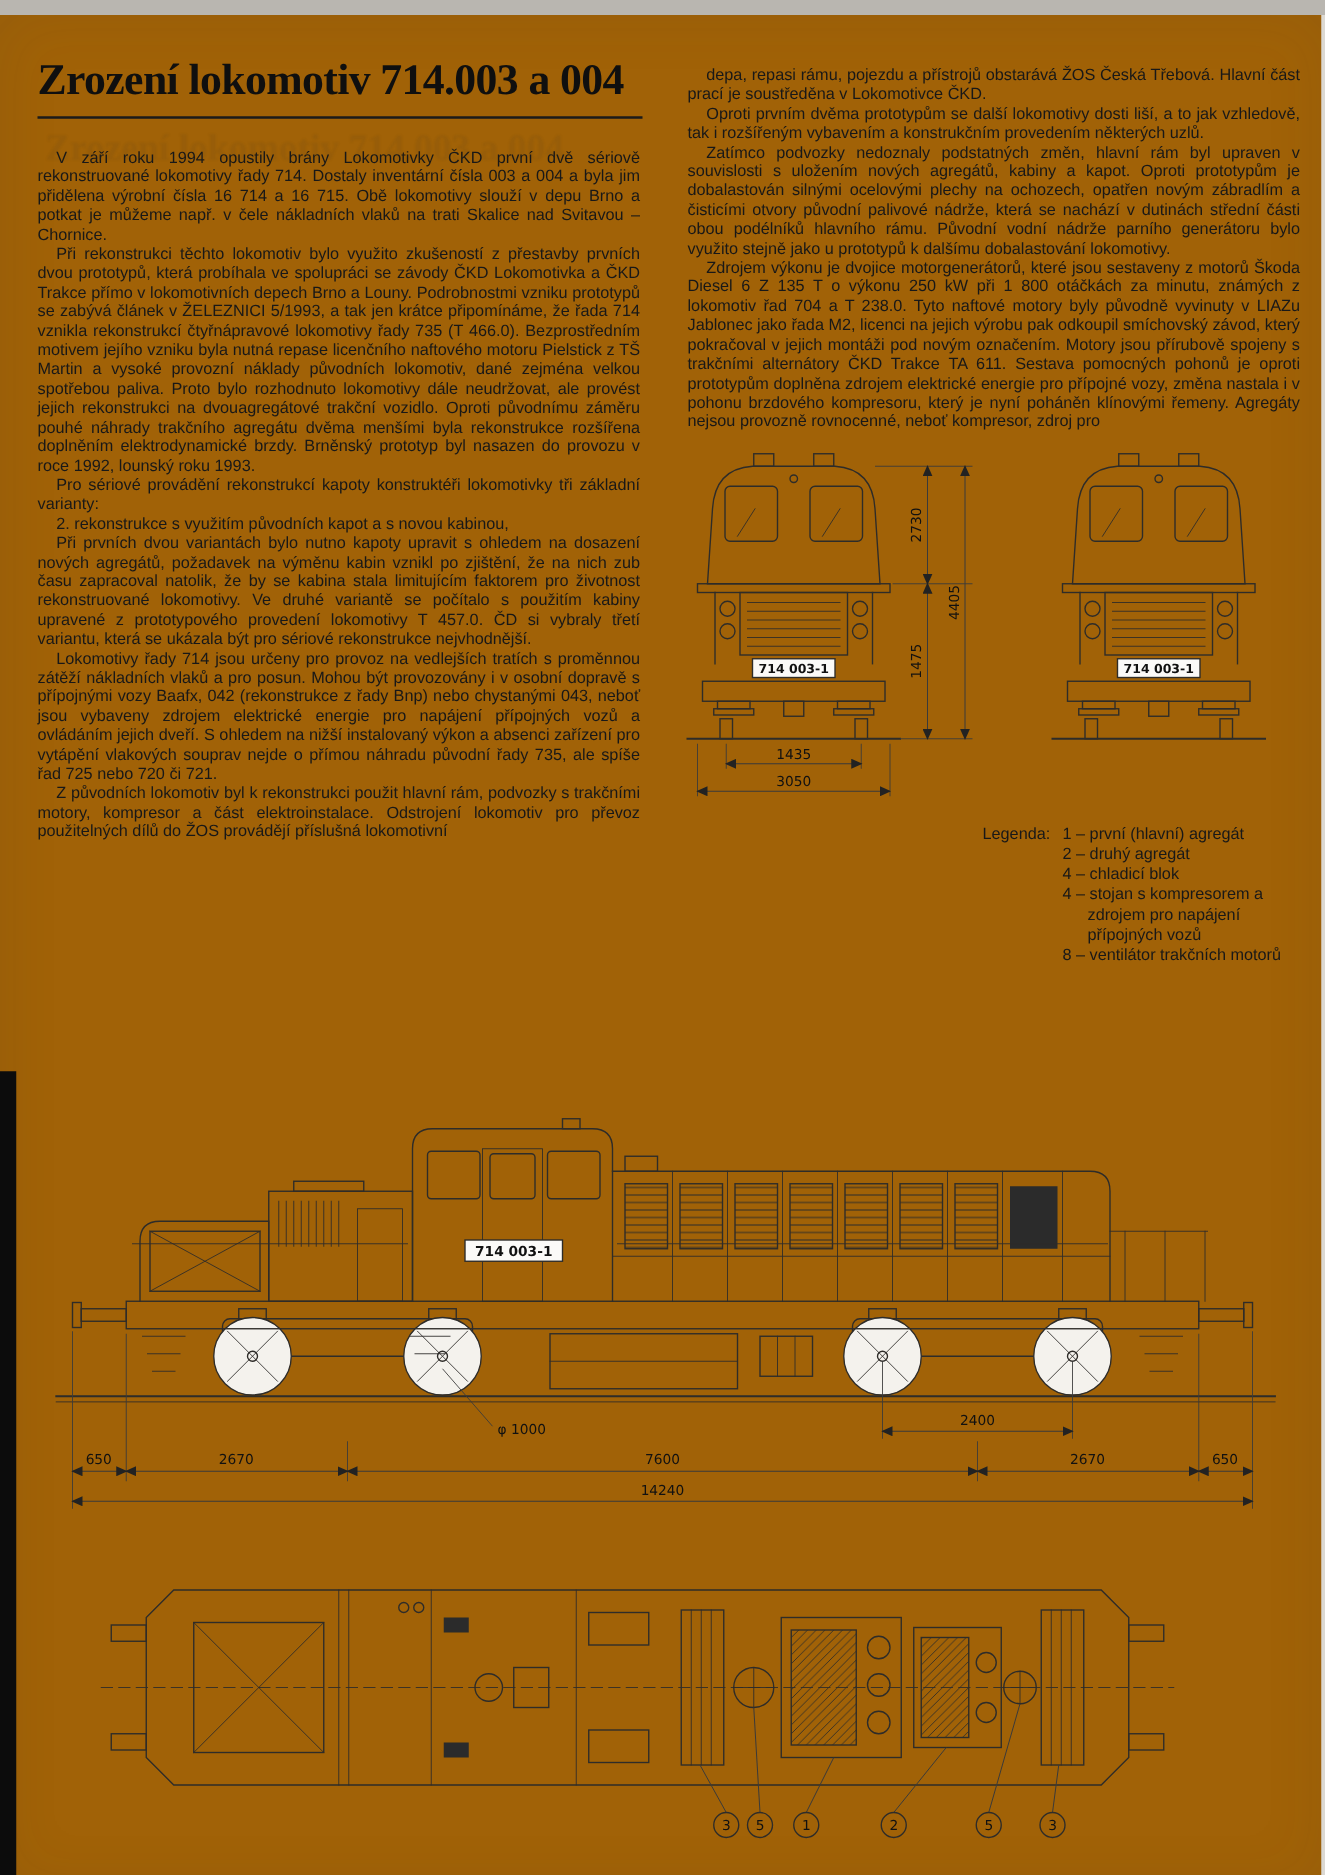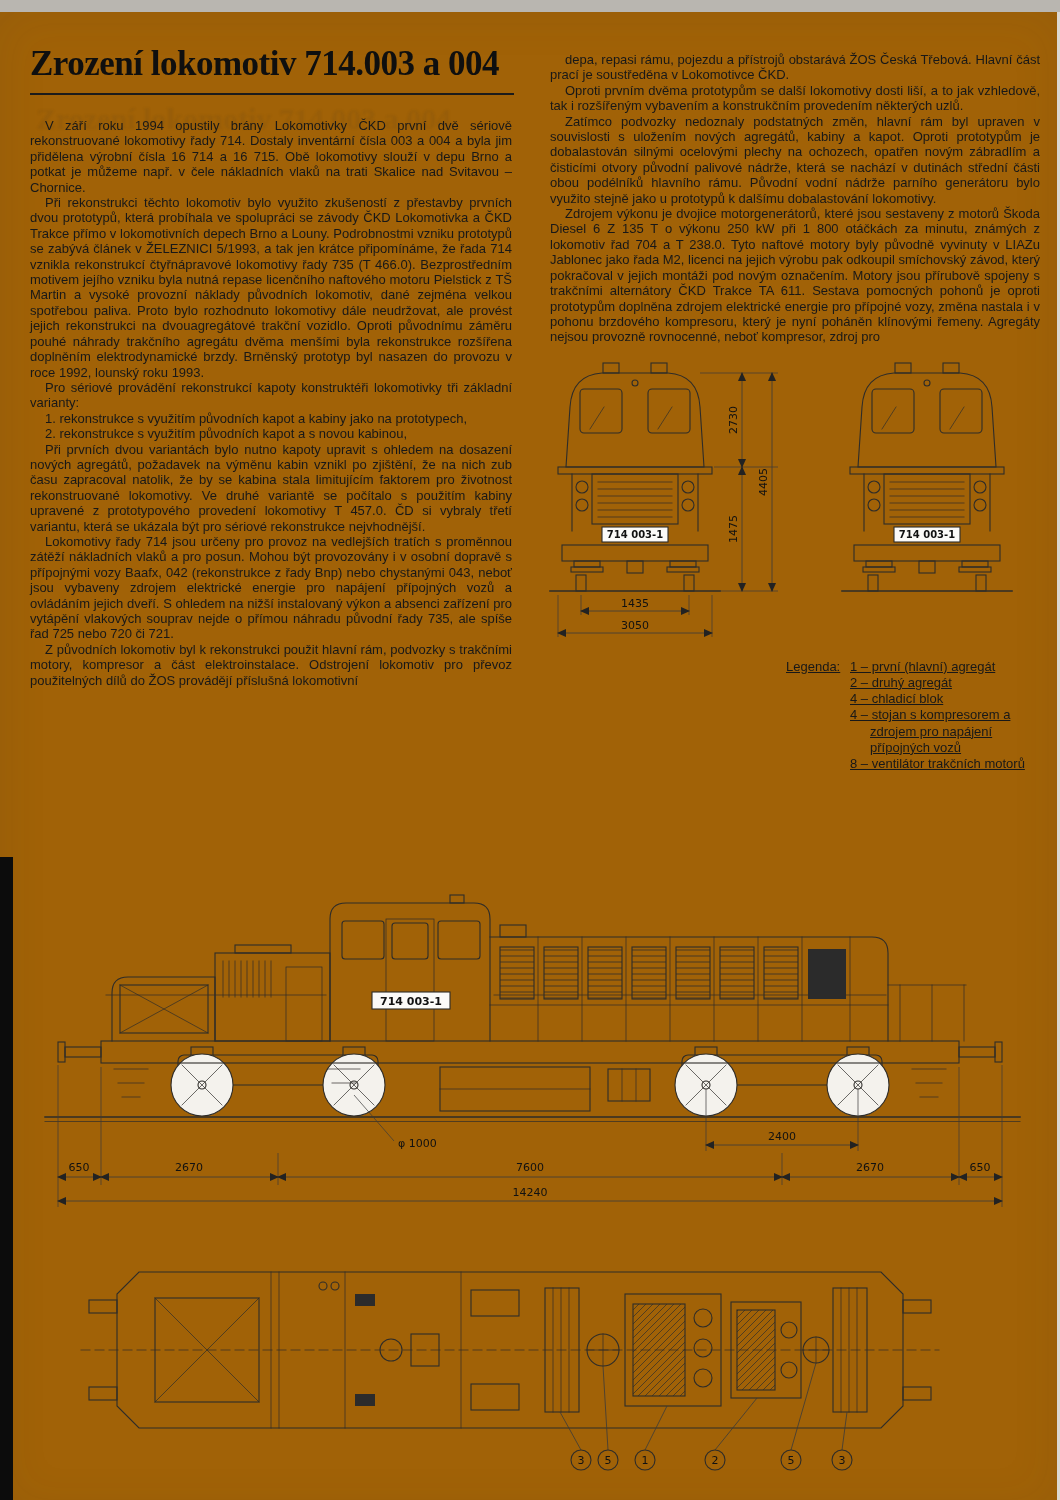--- a/index.html
+++ b/index.html
@@ -18,21 +18,21 @@
   .title-ghost {
     position:absolute; left:36px; top:90px; font-family:"Liberation Serif", serif;
     font-weight:bold; font-size:30px; color:rgba(40,40,40,0.08);
     filter:blur(1px); white-space:nowrap; pointer-events:none;
   }
   .col { position:absolute; font-size:13px; line-height:15.4px; text-align:justify; }
   .col p { margin:0; text-indent:15px; }
   .col-left  { left:30px;  top:106px; width:482px; }
   .col-right { left:550px; top:40px;  width:490px; }
   .figure-front { margin-top:8px; margin-left:-8px; display:block; }
-  .legend { display:flex; margin-left:236px; width:258px; font-size:13px; line-height:16.2px; margin-top:4px; text-align:left;text-decoration:underline; }
+  .legend { display:flex; margin-left:236px; width:258px; font-size:13px; line-height:16.2px; margin-top:4px; text-align:left; }
   .legend-label { flex:0 0 64px; }
   .legend-items { flex:1; }
   .legend-items div { padding-left:20px; text-indent:-20px; }
 
   .side-view { position:absolute; left:20px; top:833px; }
   .top-view  { position:absolute; left:55px; top:1218px; }
 
   svg .draw { stroke:#2e2c29; stroke-width:1.1; fill:none; stroke-linecap:square; }
   svg .thin { stroke-width:0.7; }
   svg .dim  { stroke:#3a3a3a; stroke-width:0.8; fill:none; }
@@ -60,21 +60,20 @@
 
   <div class="title-block">
     <h1>Zrození lokomotiv 714.003 a 004</h1>
   </div>
   <div class="title-ghost">Zrození lokomotiv 714.003 a 004</div>
 
   <div class="col col-left">
     <p>V září roku 1994 opustily brány Lokomotivky ČKD první dvě sériově rekonstruované lokomotivy řady 714. Dostaly inventární čísla 003 a 004 a byla jim přidělena výrobní čísla 16 714 a 16 715. Obě lokomotivy slouží v depu Brno a potkat je můžeme např. v čele nákladních vlaků na trati Skalice nad Svitavou – Chornice.</p>
     <p>Při rekonstrukci těchto lokomotiv bylo využito zkušeností z přestavby prvních dvou prototypů, která probíhala ve spolupráci se závody ČKD Lokomotivka a ČKD Trakce přímo v lokomotivních depech Brno a Louny. Podrobnostmi vzniku prototypů se zabývá článek v ŽELEZNICI 5/1993, a tak jen krátce připomínáme, že řada 714 vznikla rekonstrukcí čtyřnápravové lokomotivy řady 735 (T 466.0). Bezprostředním motivem jejího vzniku byla nutná repase licenčního naftového motoru Pielstick z TŠ Martin a vysoké provozní náklady původních lokomotiv, dané zejména velkou spotřebou paliva. Proto bylo rozhodnuto lokomotivy dále neudržovat, ale provést jejich rekonstrukci na dvouagregátové trakční vozidlo. Oproti původnímu záměru pouhé náhrady trakčního agregátu dvěma menšími byla rekonstrukce rozšířena doplněním elektrodynamické brzdy. Brněnský prototyp byl nasazen do provozu v roce 1992, lounský roku 1993.</p>
     <p>Pro sériové provádění rekonstrukcí kapoty konstruktéři lokomotivky tři základní varianty:</p>
-    <p>1. rekonstrukce s využitím původních kapot a kabiny jako na prototypech,</p>
     <p>2. rekonstrukce s využitím původních kapot a s novou kabinou,</p>
     <p>Při prvních dvou variantách bylo nutno kapoty upravit s ohledem na dosazení nových agregátů, požadavek na výměnu kabin vznikl po zjištění, že na nich zub času zapracoval natolik, že by se kabina stala limitujícím faktorem pro životnost rekonstruované lokomotivy. Ve druhé variantě se počítalo s použitím kabiny upravené z prototypového provedení lokomotivy T 457.0. ČD si vybraly třetí variantu, která se ukázala být pro sériové rekonstrukce nejvhodnější.</p>
     <p>Lokomotivy řady 714 jsou určeny pro provoz na vedlejších tratích s proměnnou zátěží nákladních vlaků a pro posun. Mohou být provozovány i v osobní dopravě s přípojnými vozy Baafx, 042 (rekonstrukce z řady Bnp) nebo chystanými 043, neboť jsou vybaveny zdrojem elektrické energie pro napájení přípojných vozů a ovládáním jejich dveří. S ohledem na nižší instalovaný výkon a absenci zařízení pro vytápění vlakových souprav nejde o přímou náhradu původní řady 735, ale spíše řad 725 nebo 720 či 721.</p>
     <p>Z původních lokomotiv byl k rekonstrukci použit hlavní rám, podvozky s trakčními motory, kompresor a část elektroinstalace. Odstrojení lokomotiv pro převoz použitelných dílů do ŽOS provádějí příslušná lokomotivní</p>
   </div>
 
   <div class="col col-right">
     <p>depa, repasi rámu, pojezdu a přístrojů obstarává ŽOS Česká Třebová. Hlavní část prací je soustředěna v Lokomotivce ČKD.</p>
     <p>Oproti prvním dvěma prototypům se další lokomotivy dosti liší, a to jak vzhledově, tak i rozšířeným vybavením a konstrukčním provedením některých uzlů.</p>
     <p>Zatímco podvozky nedoznaly podstatných změn, hlavní rám byl upraven v souvislosti s uložením nových agregátů, kabiny a kapot. Oproti prototypům je dobalastován silnými ocelovými plechy na ochozech, opatřen novým zábradlím a čisticími otvory původní palivové nádrže, která se nachází v dutinách střední části obou podélníků hlavního rámu. Původní vodní nádrže parního generátoru bylo využito stejně jako u prototypů k dalšímu dobalastování lokomotivy.</p>

